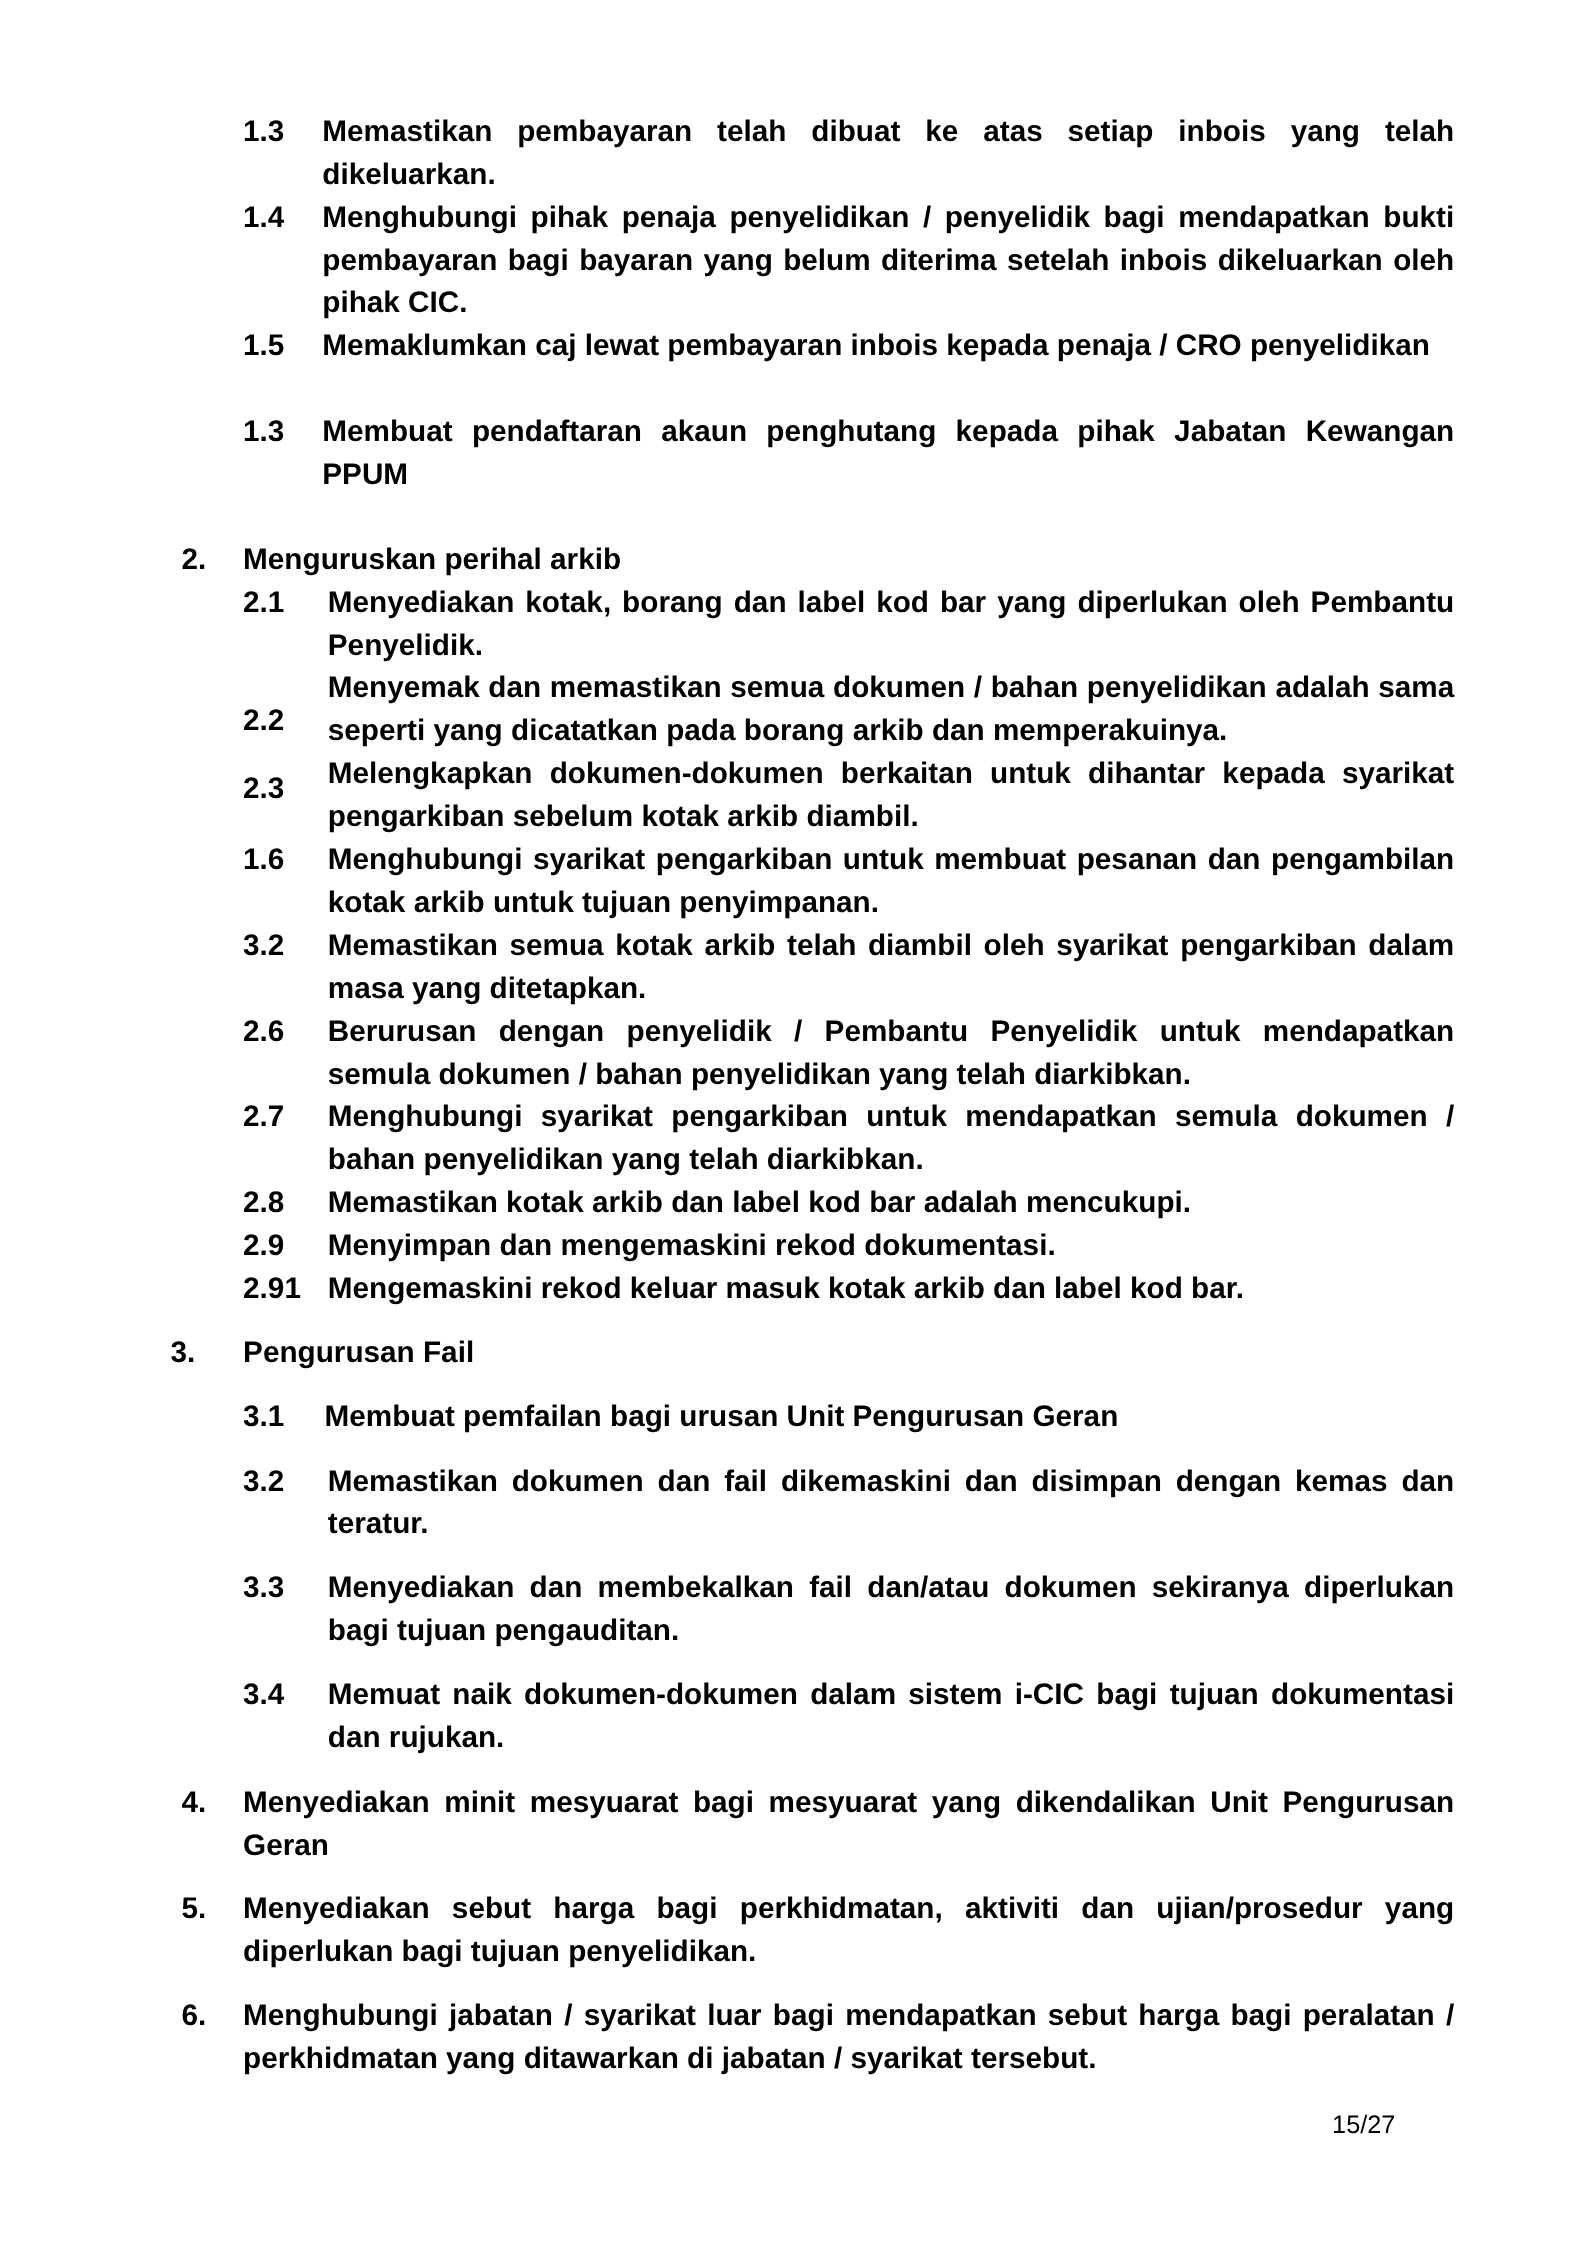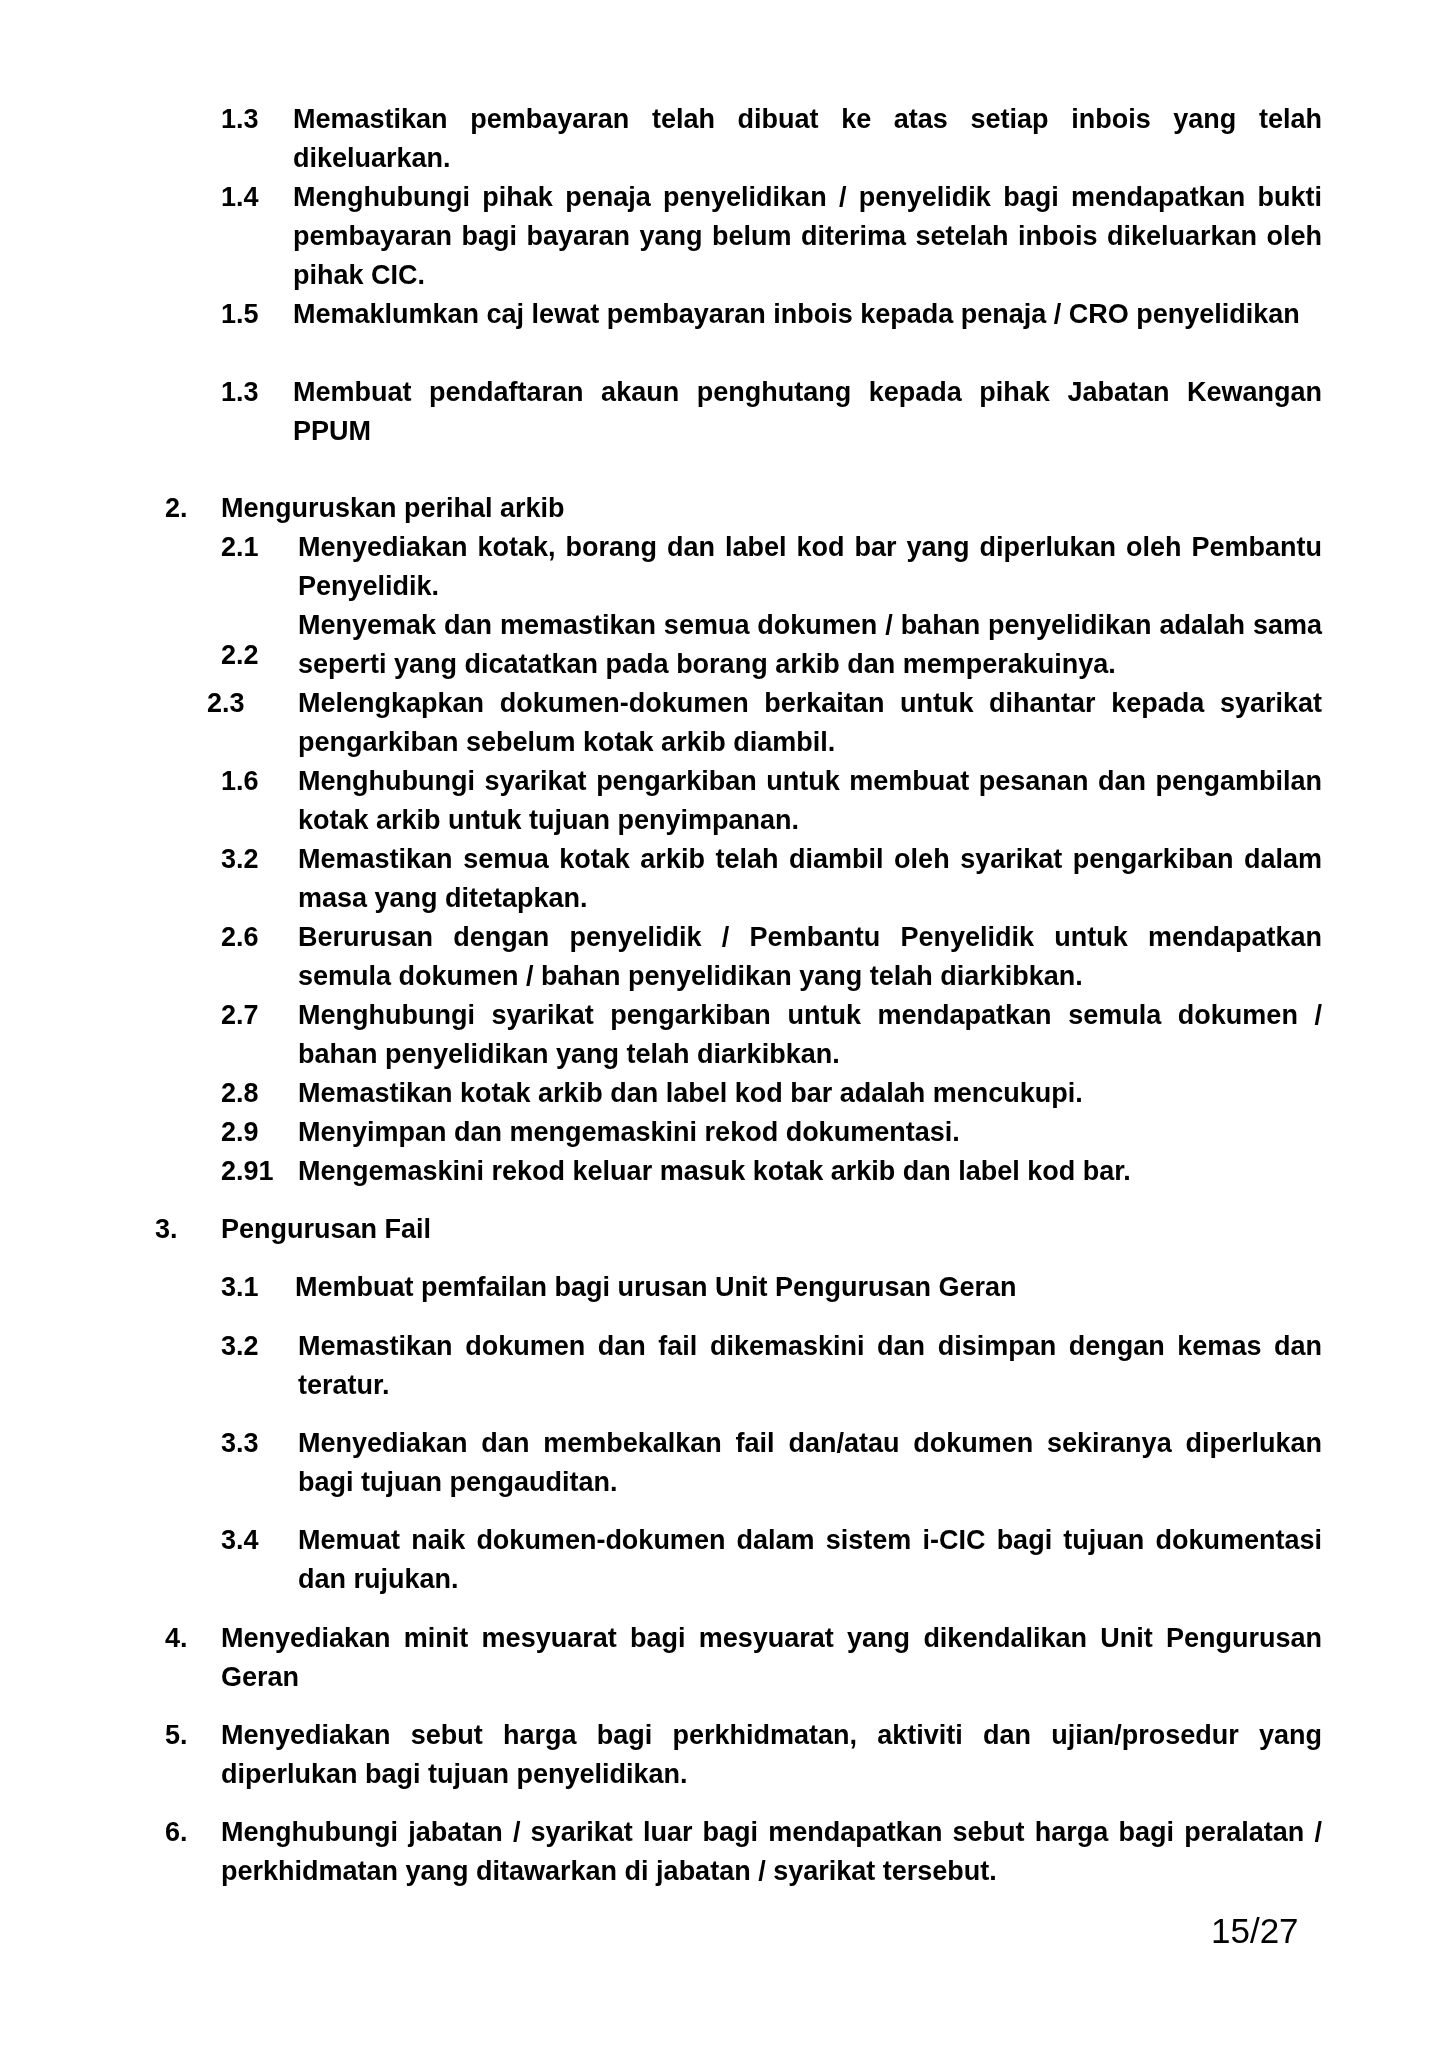--- a/index.html
+++ b/index.html
@@ -1,21 +1,21 @@
 <!DOCTYPE html>
 <html><head>
 <meta charset="utf-8">
 <style>
   html, body { margin:0; padding:0; background:#ffffff; }
   body { width:1448px; height:2048px; position:relative; overflow:hidden;
          font-family:"Liberation Sans", sans-serif; color:#000; }
   .item { position:absolute; font-weight:bold; font-size:27px; line-height:39px; }
   .num { position:absolute; top:0; white-space:nowrap; }
   .text { position:absolute; top:0; text-align:justify; text-align-last:left; }
-  .page-num { position:absolute; left:1211px; top:1916px; font-size:35px; line-height:30px; font-weight:normal; }
+  .page-num { position:absolute; left:1211px; top:1916px; font-size:23px; line-height:30px; font-weight:normal; }
 </style>
 </head>
 <body>
 
 <div class="item" style="top:100px;left:0;">
   <span class="num" style="left:221px;">1.3</span>
   <span class="text" style="left:293px;width:1029px;">Memastikan pembayaran telah dibuat ke atas setiap inbois yang telah dikeluarkan.</span>
 </div>
 <div class="item" style="top:178px;left:0;">
   <span class="num" style="left:221px;">1.4</span>
@@ -37,21 +37,21 @@
 
 <div class="item" style="top:528px;left:0;">
   <span class="num" style="left:221px;">2.1</span>
   <span class="text" style="left:298px;width:1024px;">Menyediakan kotak, borang dan label kod bar yang diperlukan oleh Pembantu Penyelidik.</span>
 </div>
 <div class="item" style="top:606px;left:0;">
   <span class="num" style="left:221px;margin-top:30px;">2.2</span>
   <span class="text" style="left:298px;width:1024px;">Menyemak dan memastikan semua dokumen / bahan penyelidikan adalah sama seperti yang dicatatkan pada borang arkib dan memperakuinya.</span>
 </div>
 <div class="item" style="top:684px;left:0;">
-  <span class="num" style="left:207px;">2.3</span>
+  <span class="num" style="left:221px;margin-top:13px;">2.3</span>
   <span class="text" style="left:298px;width:1024px;">Melengkapkan dokumen-dokumen berkaitan untuk dihantar kepada syarikat pengarkiban sebelum kotak arkib diambil.</span>
 </div>
 <div class="item" style="top:762px;left:0;">
   <span class="num" style="left:221px;">1.6</span>
   <span class="text" style="left:298px;width:1024px;">Menghubungi syarikat pengarkiban untuk membuat pesanan dan pengambilan kotak arkib untuk tujuan penyimpanan.</span>
 </div>
 <div class="item" style="top:840px;left:0;">
   <span class="num" style="left:221px;">3.2</span>
   <span class="text" style="left:298px;width:1024px;">Memastikan semua kotak arkib telah diambil oleh syarikat pengarkiban dalam masa yang ditetapkan.</span>
 </div>

